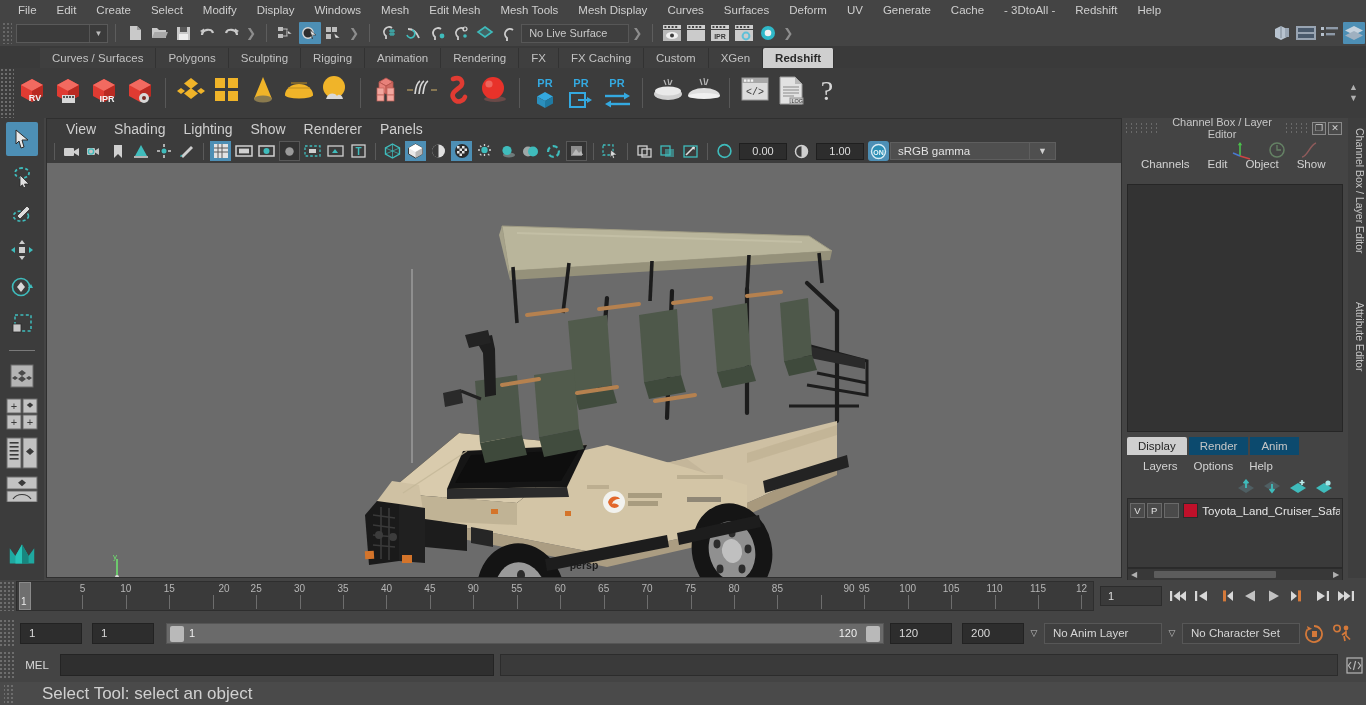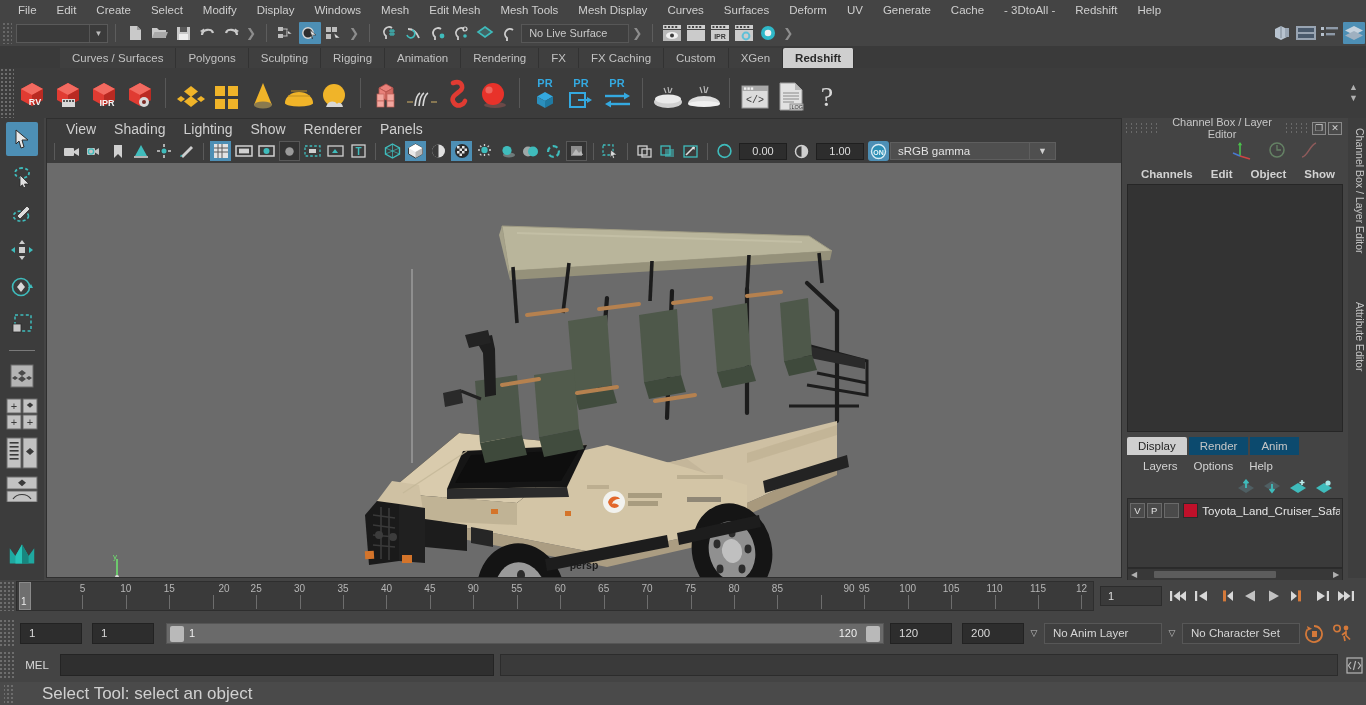--- a/index.html
+++ b/index.html
@@ -23,29 +23,29 @@
   .menuselect .arw { width:18px; text-align:center; color:#bbb; font-size:8px; border-left:1px solid #555; line-height:17px;}
   .sep { width:1px; height:18px; background:#5d5d5d; margin:0 7px; }
   .chev { color:#8d8d8d; font-size:12px; padding:0 3px; }
   .sbtn { width:22px; height:22px; display:flex; align-items:center; justify-content:center; margin:0 1px; border-radius:1px;}
   .sbtn.on { background:#4d8fb5; }
   .livefield { height:19px; width:108px; background:#3f3f3f; border:1px solid #575757;
      color:#c9c9c9; font-size:11px; line-height:17px; padding-left:7px; }
 
   
   #shelftabs { position:absolute; left:0; top:46px; width:1366px; height:22px; background:#3a3a3a;
-    display:flex; align-items:flex-end; padding-left:60px; }
+    display:flex; align-items:flex-end; padding-left:40px; }
   #shelftabs .tab { height:20px; line-height:20px; padding:0 12px; font-size:11.5px; color:#c2c2c2;
     background:#3f3f3f; border-right:1px solid #323232; cursor:default;}
   #shelftabs .tab.active { background:#cfcfcf; color:#2a2a2a; font-weight:bold; border-radius:2px 2px 0 0;}
   #shelfbar { position:absolute; left:0; top:68px; width:1366px; height:50px; background:#3c3c3c;
      display:flex; align-items:center; }
   #shelfbar .shelfgrip { width:14px; height:50px; background:
       radial-gradient(circle, #6d6d6d 1px, transparent 1.2px) 4px 0/4px 4px; }
-  .shelficon { width:36px; height:38px; display:flex; align-items:flex-end; justify-content:center; }
+  .shelficon { width:36px; height:38px; display:flex; align-items:flex-start; justify-content:center; }
   .shsep { width:1px; height:30px; background:#585858; margin:0 7px; }
 
   
   #toolbox { position:absolute; left:0; top:118px; width:44px; height:462px; background:#3c3c3c;
      display:flex; flex-direction:column; align-items:center; padding-top:4px; }
   .tb { width:32px; height:34px; margin-bottom:3px; display:flex; align-items:center; justify-content:center; border-radius:2px;}
   .tb.sel { background:#4d8fb5; }
   .tbdiv { width:26px; height:1px; background:#7a7a7a; margin:6px 0 8px; }
 
   
@@ -67,21 +67,21 @@
   #viewport { position:absolute; left:0; top:44px; width:1074px; height:414px; background:#6b6b6b; overflow:hidden;}
   #perspLabel { position:absolute; bottom:6px; left:0; width:100%; text-align:center;
      font-size:10.5px; font-weight:bold; color:#1d1d1d; }
 
   
   #rightPanel { position:absolute; left:1124px; top:118px; width:222px; height:460px; background:#444444; }
   #cbTitle { height:20px; display:flex; align-items:center; font-size:11px; color:#c7c7c7; }
   .dots { width:36px; height:12px; background: radial-gradient(circle,#6a6a6a .9px,transparent 1.1px) 0 0/5px 4px; }
   .winbtn { width:14px; height:13px; border:1px solid #8a8a8a; color:#d0d0d0; font-size:9px;
      display:flex; align-items:center; justify-content:center; margin-left:2px; background:#4a4a4a;}
-  #cbmenu { height:22px; display:flex; align-items:flex-end; padding-left:8px;font-weight:bold;}
+  #cbmenu { height:22px; display:flex; align-items:flex-start; padding-left:8px;}
   #cbmenu .mi { padding:0 9px; font-size:11.5px; color:#d2d2d2; }
   #cbBody { position:absolute; left:3px; top:66px; width:216px; height:248px; background:#333333; border:1px solid #262626;}
   #layerTabs { position:absolute; left:3px; top:318px; width:216px; height:19px; display:flex; align-items:flex-end;}
   #layerTabs .ltab { height:18px; line-height:18px; padding:0 11px; font-size:11.5px; background:#0c4a6e;
      color:#c6c6c6; margin-right:2px;}
   #layerTabs .ltab.active { background:#cfcfcf; color:#252525; border-radius:2px 2px 0 0; }
   #layerMenu { position:absolute; left:3px; top:338px; width:216px; height:20px; display:flex; align-items:center; padding-left:8px;}
   #layerMenu .mi { padding:0 8px; font-size:11.5px; color:#d2d2d2;}
   #layerIcons { position:absolute; left:3px; top:358px; width:216px; height:22px; display:flex;
      align-items:center; justify-content:flex-end; padding-right:10px; }

